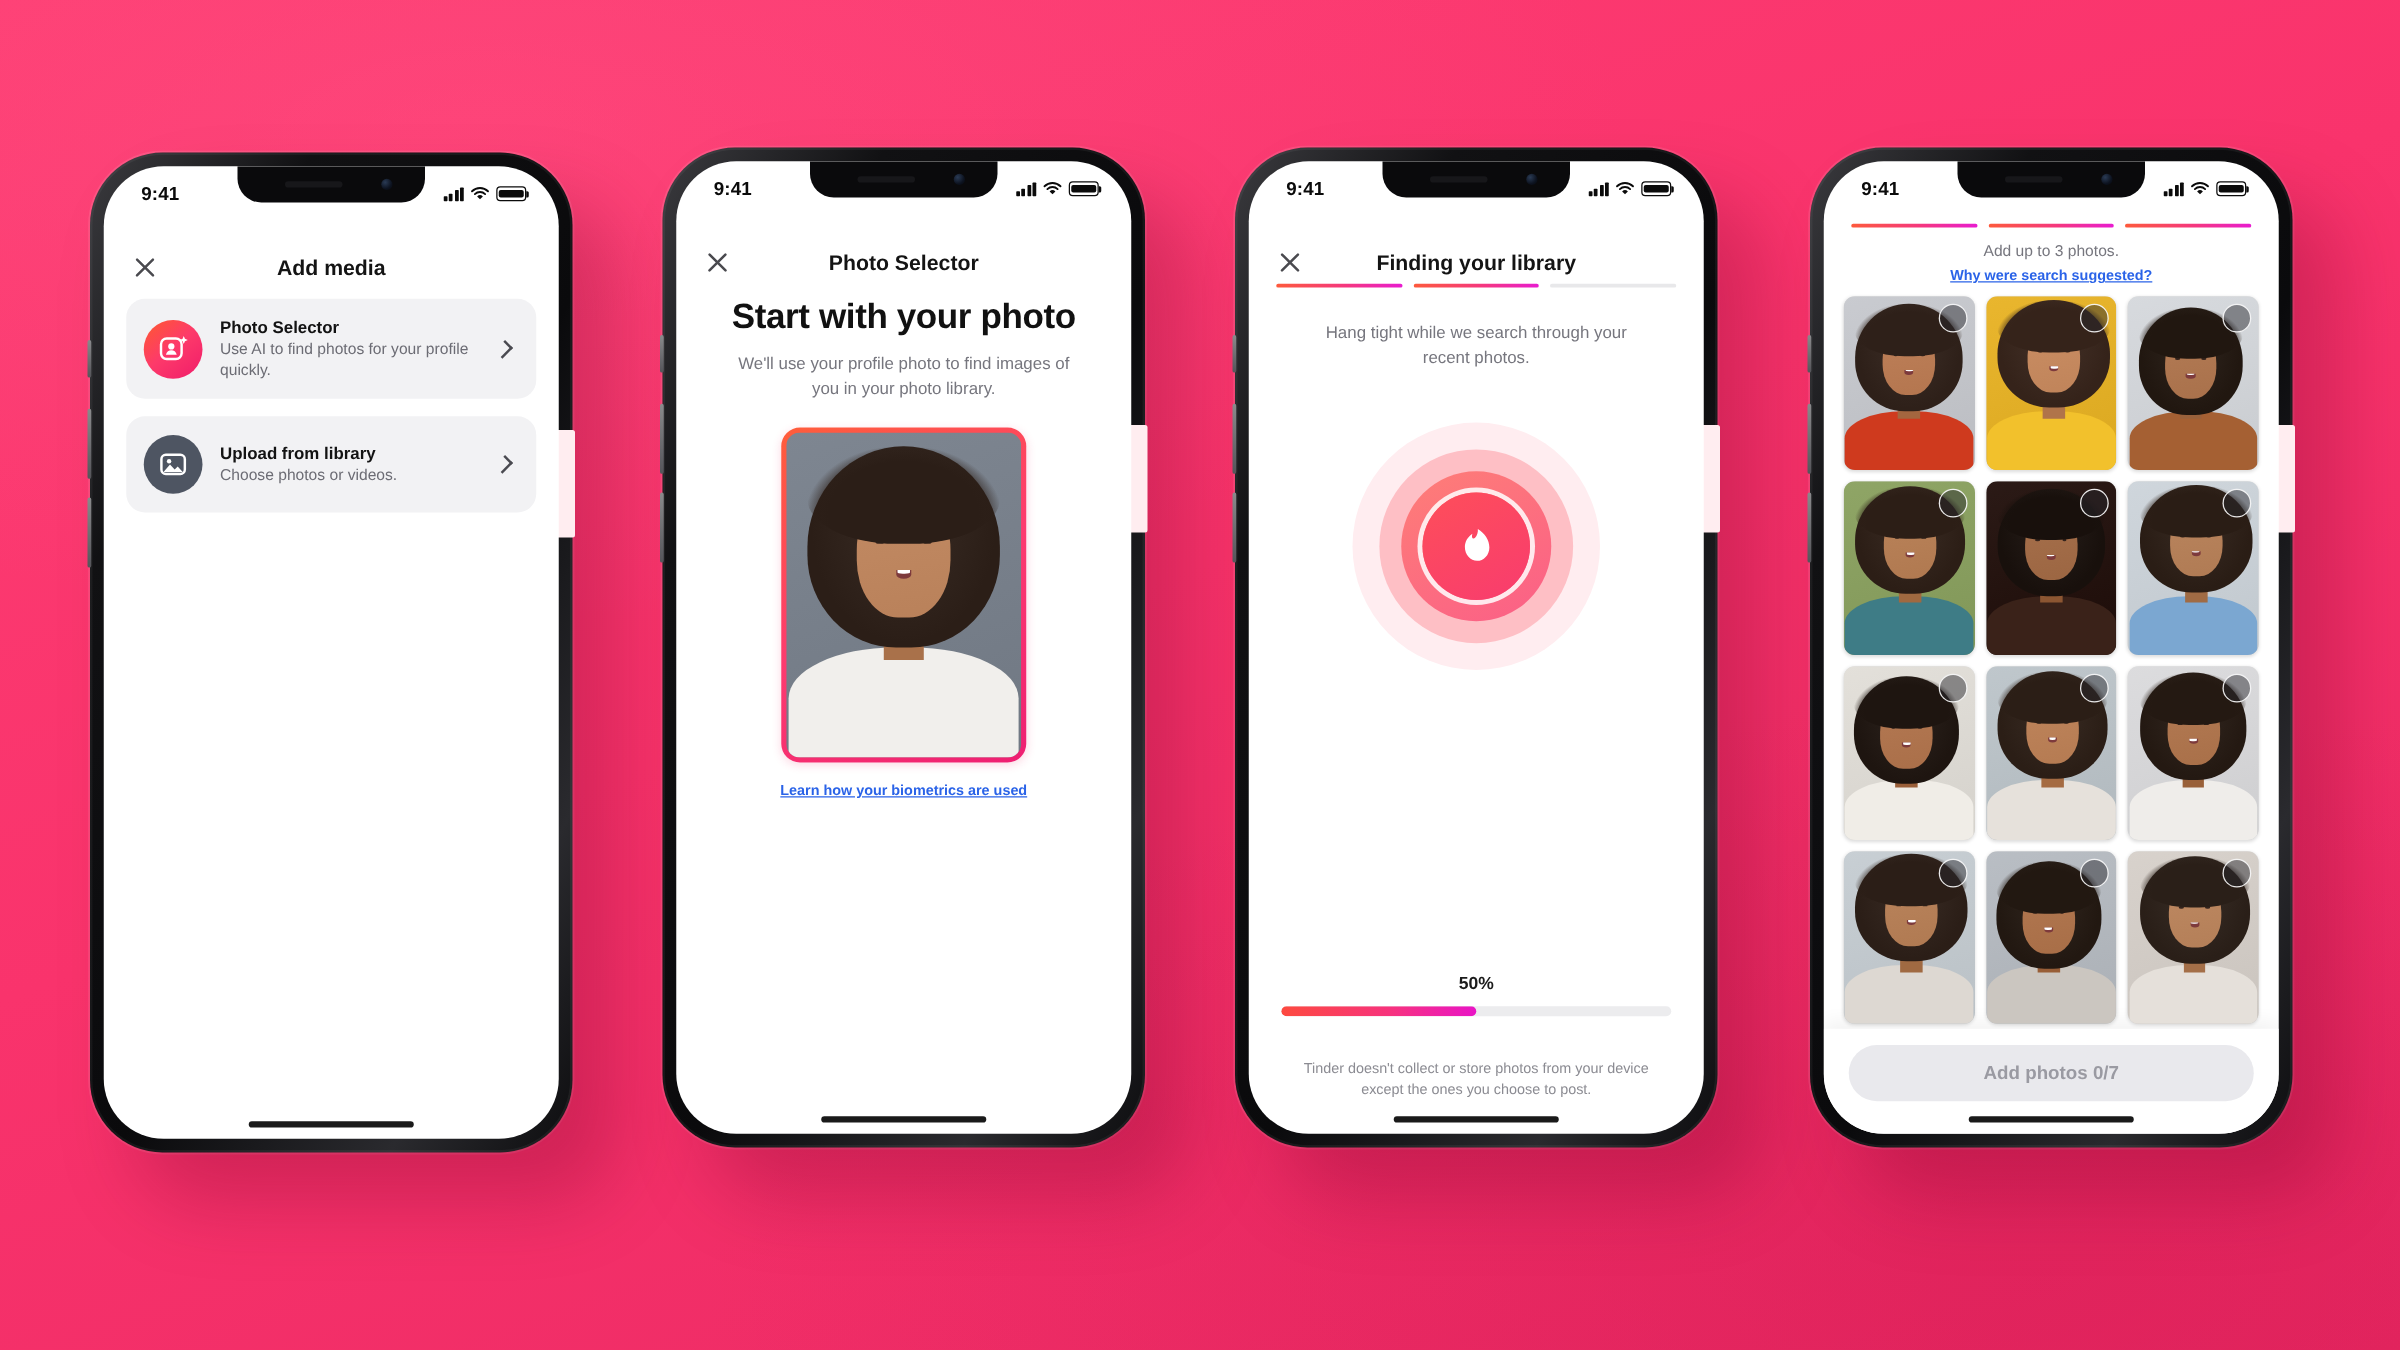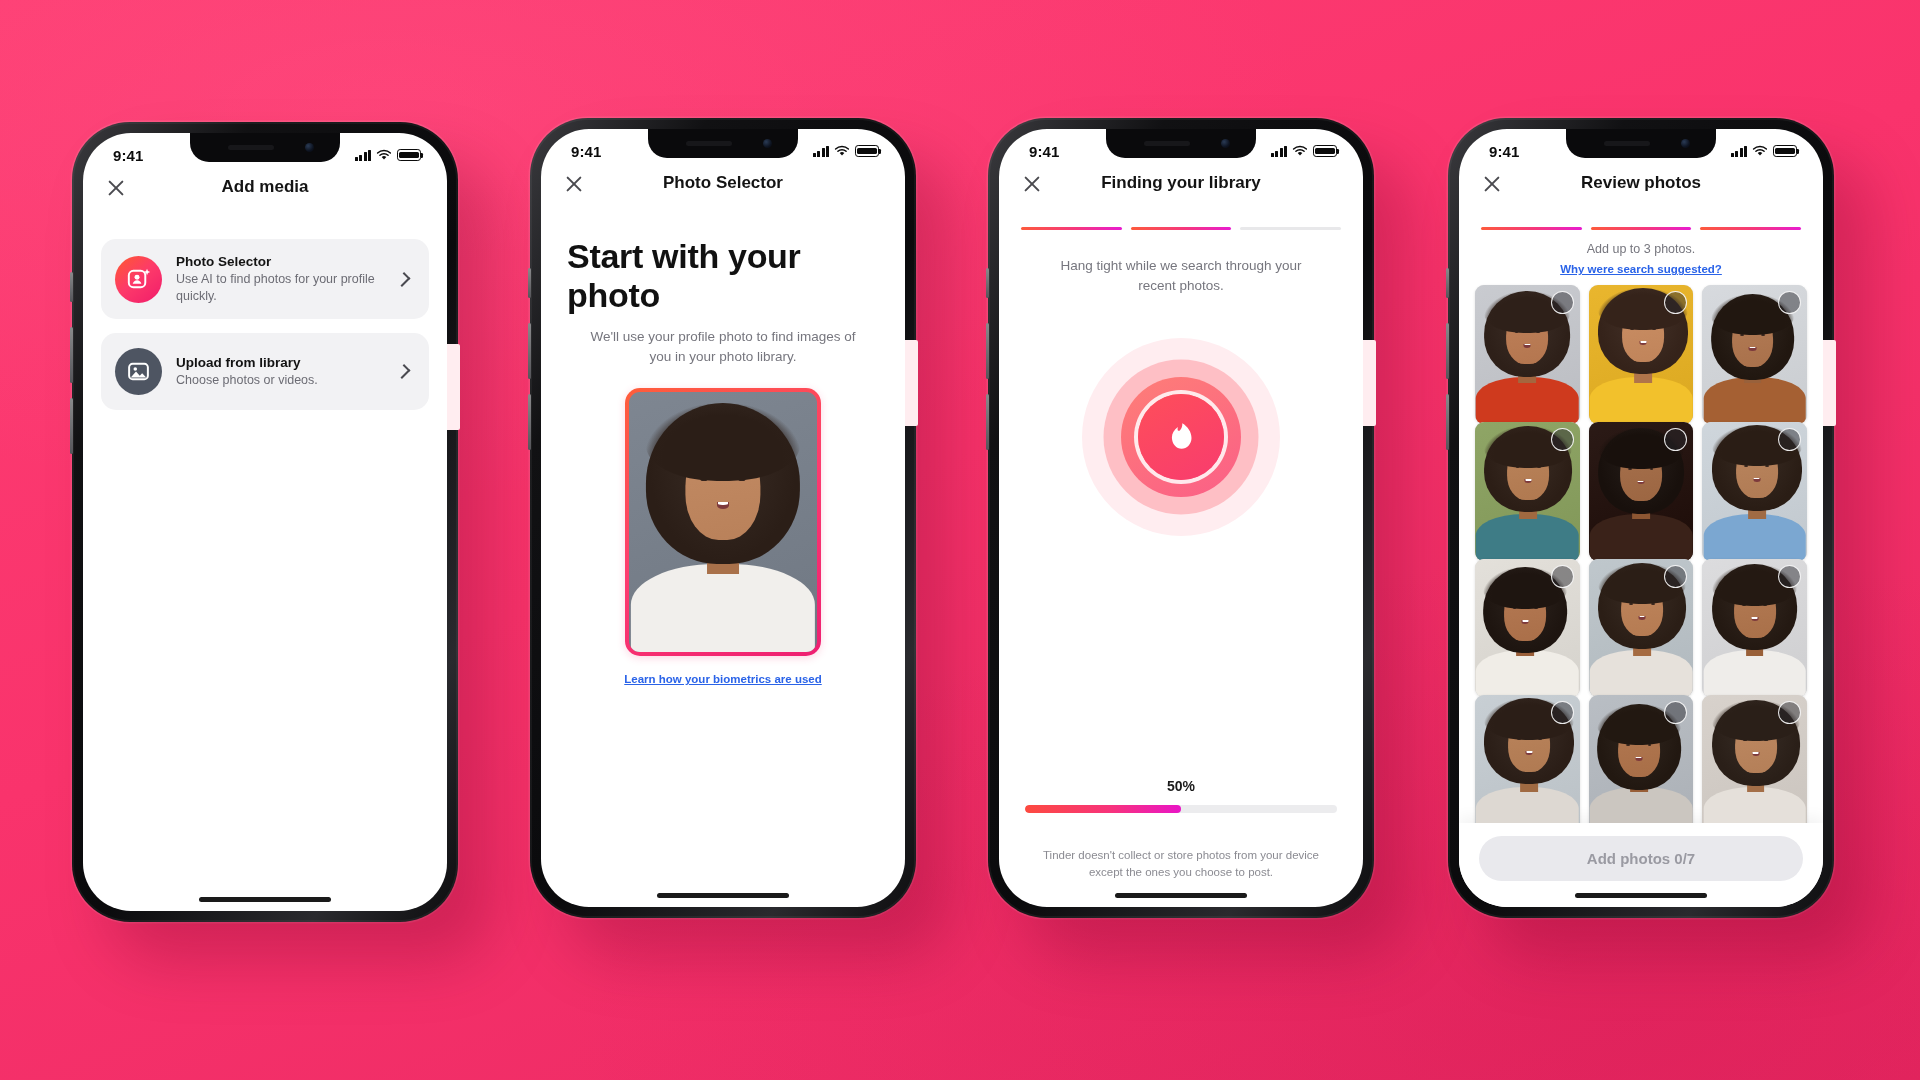--- a/index.html
+++ b/index.html
@@ -80,21 +80,21 @@
   .bars i:nth-child(1){height:4px}.bars i:nth-child(2){height:6px}
   .bars i:nth-child(3){height:8.5px}.bars i:nth-child(4){height:11px}
   .batt { width:24px; height:11.5px; border:1.4px solid #0b0b0b; border-radius:3.2px; position:relative; }
   .batt::after { content:""; position:absolute; right:-3.2px; top:3.2px; width:1.8px; height:5px;
     background:#0b0b0b; border-radius:0 1.2px 1.2px 0; }
   .batt i { position:absolute; inset:1.4px; background:#0b0b0b; border-radius:1.6px; }
 
   
   .nav {
     flex:0 0 auto; height:48px;
-    display:flex; align-items:flex-start; position:relative; padding:0 22px;
+    display:flex; align-items:flex-end; position:relative; padding:0 22px;
   }
   .nav .close { width:22px; height:22px; position:relative; cursor:pointer; flex:0 0 22px; }
   .nav .close::before, .nav .close::after {
     content:""; position:absolute; left:1px; top:10px; width:20px; height:2.1px;
     background:#4a4a4f; border-radius:2px;
   }
   .nav .close::before { transform:rotate(45deg); }
   .nav .close::after  { transform:rotate(-45deg); }
   .nav .title {
     position:absolute; left:0; right:0; text-align:center;
@@ -118,21 +118,21 @@
   .opt .ico.grad { background:linear-gradient(140deg,#FE5A2E 0%,#FD3A6A 48%,#F01C6A 100%); }
   .opt .ico.dark { background:#4e5562; }
   .opt .tx { flex:1; min-width:0; }
   .opt .tx .t { font-size:13.5px; font-weight:bold; color:#131313; margin-bottom:2px; }
   .opt .tx .s { font-size:12.5px; color:#6c6c74; line-height:1.32; }
   .chev { flex:0 0 12px; width:9px; height:9px; border-right:2.2px solid #4a4a50;
     border-bottom:2.2px solid #4a4a50; transform:rotate(-45deg); margin-right:6px; }
 
   
   .s2 { flex:1; display:flex; flex-direction:column; align-items:center; padding:0 26px; }
-  .s2 h1 { font-size:34px; font-weight:bold; color:#111; margin-top:16px; letter-spacing:-.3px; }
+  .s2 h1 { font-size:28px; font-weight:bold; color:#111; margin-top:16px; letter-spacing:-.3px; }
   .s2 .sub { font-size:13.5px; color:#76767e; text-align:center; line-height:1.45; margin-top:12px; max-width:270px; }
   .photo-frame {
     margin-top:22px; width:196px; height:268px; border-radius:15px;
     padding:4px; background:linear-gradient(150deg,#FF5E3A 0%,#FD3B6F 50%,#EE1F72 100%);
     box-shadow:0 2px 8px rgba(240,40,100,.18);
   }
   .photo-inner { width:100%; height:100%; border-radius:11px; overflow:hidden; position:relative; }
   .link {
     font-size:11.5px; font-weight:bold; color:#2a63E8; text-decoration:underline;
     margin-top:17px; cursor:pointer; text-align:center;
@@ -416,24 +416,20 @@
           <svg width="16" height="12" viewBox="0 0 16 12">
             <path d="M8 10.4 5.7 8.1a3.3 3.3 0 0 1 4.6 0L8 10.4Z" fill="#0b0b0b"></path>
             <path d="M3.9 6.3a5.9 5.9 0 0 1 8.2 0" stroke="#0b0b0b" stroke-width="1.5" fill="none" stroke-linecap="round"></path>
             <path d="M1.6 4a9.2 9.2 0 0 1 12.8 0" stroke="#0b0b0b" stroke-width="1.5" fill="none" stroke-linecap="round"></path>
           </svg>
           <span class="batt">
               <i></i>
             </span>
         </span>
       </div>
-      <div class="nav">
-        <div class="close"></div>
-        <div class="title">Review photos</div>
-      </div>
       <div class="steps" id="steps-4">
           <div class="seg on"></div>
           <div class="seg on"></div>
           <div class="seg on"></div>
         </div>
       <div class="s4">
         <div class="cap">Add up to 3 photos.</div>
         <div class="why">Why were search suggested?</div>
         <div class="grid" id="photo-grid">
             <div class="cell">

